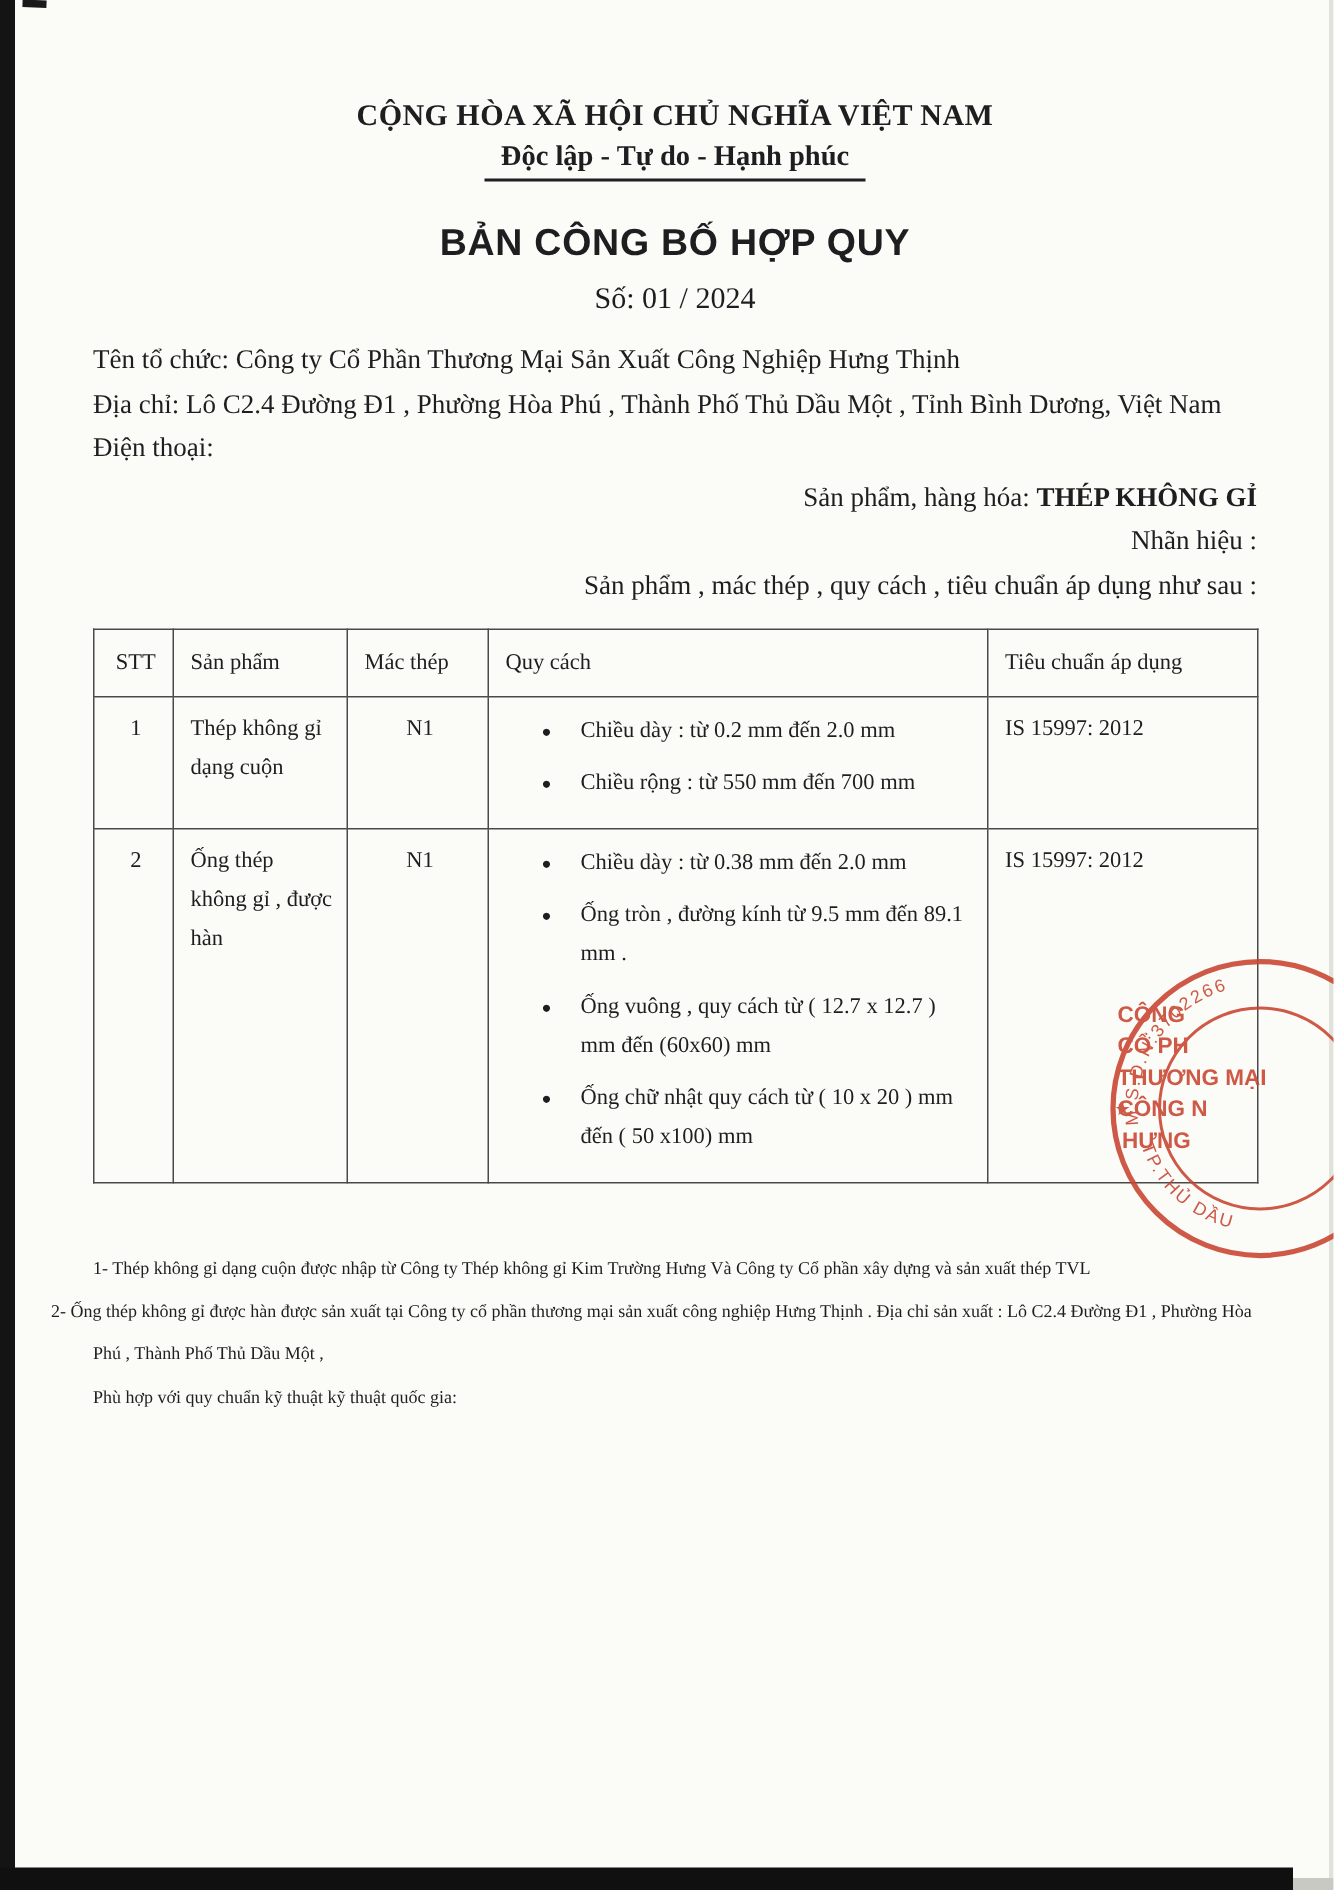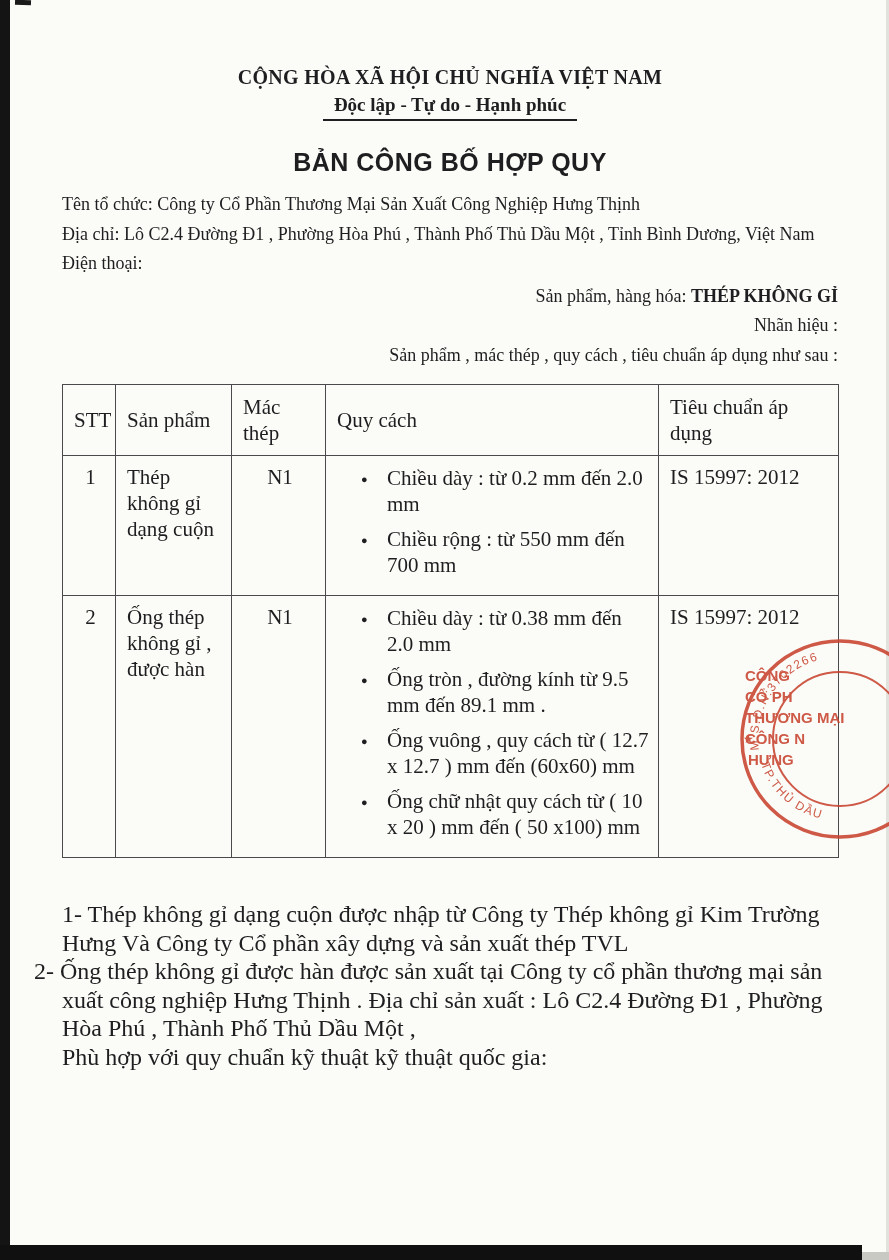--- a/index.html
+++ b/index.html
@@ -21,30 +21,30 @@
   .motto{display:inline-block;font-size:19px;font-weight:bold;padding:1px 11px 3px 11px;border-bottom:2px solid #1f1f22;}
   .doc-title{margin-top:25px;text-align:center;font-family:"Liberation Sans", sans-serif;
     font-size:25px;font-weight:bold;letter-spacing:.5px;line-height:32px;}
   .doc-number{margin-top:8px;text-align:center;font-size:20px;line-height:27px;}
   .info{margin-top:12px;}
   .info p{margin:0;font-size:18px;line-height:29.5px;}
   .indent{padding-left:10px;text-align:right;}
   .gap-sm{margin-top:3px !important;}
   .bold{font-weight:bold;}
   
-  table.conf{margin-top:14px;border-collapse:collapse;width:776px;font-size:21px;table-layout:fixed;}
+  table.conf{margin-top:14px;border-collapse:collapse;width:776px;font-size:15px;table-layout:fixed;}
   table.conf th, table.conf td{border:1.4px solid #4a4a4d;vertical-align:top;
     padding:8px 8px 8px 11px;font-weight:normal;text-align:left;line-height:26px;}
   table.conf thead th{padding-top:9px;padding-bottom:9px;vertical-align:middle;}
   .c-center{text-align:center !important;}
   ul.spec{list-style:none;margin:1px 0 0 0;padding:0 0 0 24px;}
   ul.spec li{position:relative;padding-left:26px;margin:0 0 9px 0;line-height:26px;}
   ul.spec li::before{content:"●";position:absolute;left:0;top:1px;font-size:11px;}
   
-  .notes{margin-top:42px;font-size:24px;line-height:28.5px;}
+  .notes{margin-top:42px;font-size:12px;line-height:28.5px;}
   .notes p{margin:0;}
   .note-1{margin-left:23px;margin-bottom:6px;}
   .note-2{margin-left:51px;text-indent:-28px;}
   .note-plain{margin-left:23px;margin-top:2px;}
   .note-final{margin-top:2px;text-indent:23px;text-align:justify;}
   
   .stamp{position:absolute;left:734px;top:633px;width:212px;height:212px;opacity:.88;}
   .stamp text{font-family:"Liberation Sans", sans-serif;}
 </style>
 </head>
@@ -55,20 +55,21 @@
 <div class="edge-right"></div>
 
 <div class="content">
 
   <p class="national-title">CỘNG HÒA XÃ HỘI CHỦ NGHĨA VIỆT NAM</p>
   <div class="motto-wrap">
     <span class="motto">Độc lập - Tự do - Hạnh phúc</span>
   </div>
 
   <div class="doc-title">BẢN CÔNG BỐ HỢP QUY</div>
+  <div class="doc-number">Số: 01 / 2024</div>
 
   <div class="info">
     <p>Tên tổ chức: Công ty Cổ Phần Thương Mại Sản Xuất Công Nghiệp Hưng Thịnh</p>
     <p>Địa chỉ: Lô C2.4 Đường Đ1 , Phường Hòa Phú , Thành Phố Thủ Dầu Một , Tỉnh Bình Dương, Việt Nam</p>
     <p>Điện thoại:</p>
     <p class="indent gap-sm"><span>Sản phẩm, hàng hóa: </span><span class="bold">THÉP KHÔNG GỈ</span></p>
     <p class="indent">Nhãn hiệu :</p>
     <p class="indent">Sản phẩm , mác thép , quy cách , tiêu chuẩn áp dụng như sau :</p>
   </div>
 

